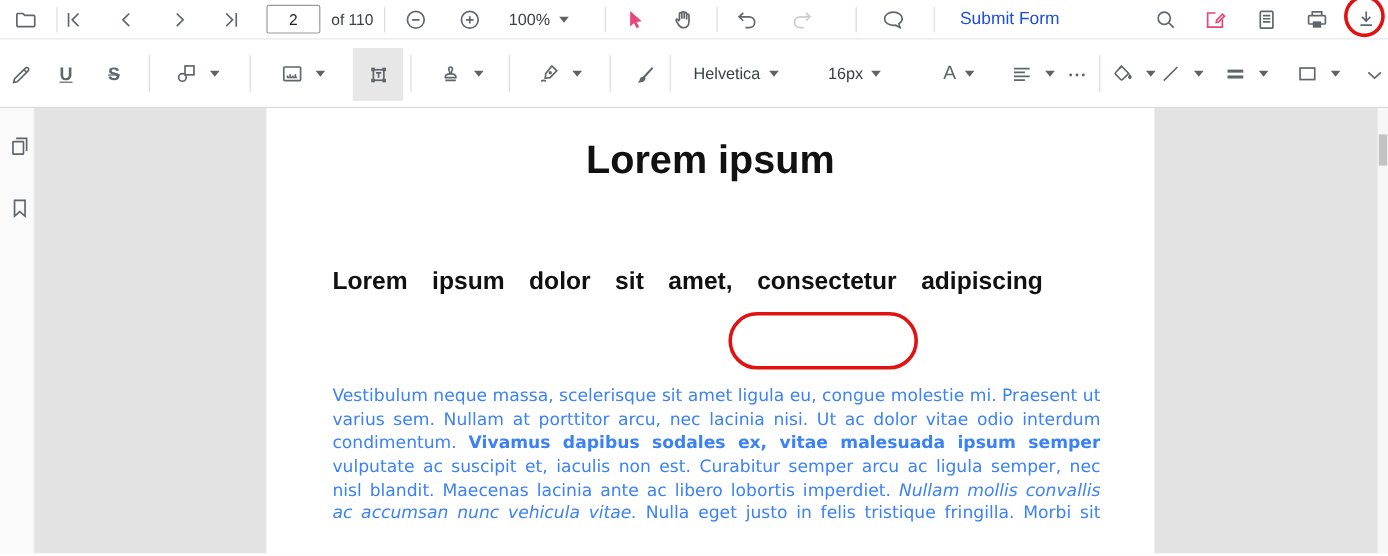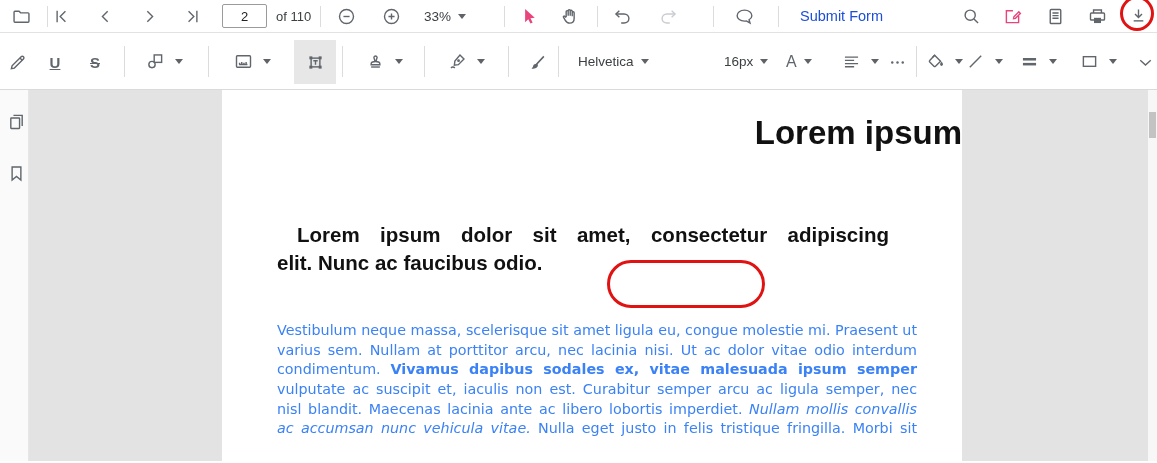--- a/index.html
+++ b/index.html
@@ -35,25 +35,25 @@
   .uline { text-decoration:underline; font-size:15px; color:#60666c; font-weight:bold; }
   .sline { text-decoration:line-through; font-size:15px; color:#60666c; font-weight:bold; }
   .acol  { font-size:16px; color:#60666c; }
   .main { position:relative; height:371px; background:#e3e3e3; }
   .rail { position:absolute; left:0; top:0; width:29px; height:100%; background:#fafafa;
           border-right:1px solid #e6e6e6; }
   .rail .it { position:absolute; left:3px; }
   .page { position:absolute; left:222px; top:0; width:740px; height:371px; background:#fff; }
   .sbar { position:absolute; right:0; top:0; width:9px; height:100%; background:#f7f7f7; }
   .sbar .thumb { position:absolute; left:1px; top:22px; width:7px; height:26px; background:#c3c3c3; }
-  .doc-title { position:absolute; top:24px; left:0; width:100%; text-align:right;
+  .doc-title { position:absolute; top:24px; left:0; width:100%; text-align:center;
                font-size:33px; font-weight:bold; color:#111; }
   .heading { position:absolute; left:55px; top:131px; width:640px; font-size:20.5px;
              font-weight:bold; color:#111; line-height:27.5px; }
-  .h1a { margin-left:20px; width:592px; text-align:justify; text-align-last:justify;
+  .h1a { width:592px; text-align:justify; text-align-last:justify;
          height:27.5px; overflow:hidden; }
   .para { position:absolute; left:55px; top:231px; width:640px; font-family:"DejaVu Sans",sans-serif;
           font-size:14.3px; color:#3b82f6; }
   .para-line { height:19.7px; overflow:hidden; text-align:justify; text-align-last:justify;
                line-height:19.7px; }
   .tfield { position:absolute; left:400px; top:180px; width:126px; height:26px;
             border:1.5px dashed #b5b5b5; display:flex; align-items:center; cursor:text; }
   .tfield .tcaret { width:1px; height:14px; background:#777; margin-left:6px; }
   .tfield .ph { color:#4b4b4b; font-size:13.5px; margin-left:2px;
                 font-family:"Liberation Sans",sans-serif; }
@@ -102,21 +102,21 @@
         <path d="M8.5 12 H15.5"></path>
       </svg>
   </div>
   <div class="it" style="left:378px">
     <svg viewBox="0 0 24 24">
         <circle cx="12" cy="12" r="8"></circle>
         <path d="M8.5 12 H15.5 M12 8.5 V15.5"></path>
       </svg>
   </div>
   <div class="ctrl" style="left:424px">
-    <span class="txt">33%</span>
+    <span class="txt">100%</span>
     <span class="caret"></span>
   </div>
   <div class="vd" style="left:504px"></div>
   <div class="it" style="left:516px;color:#e8457c">
     <svg viewBox="0 0 24 24">
         <polygon class="f" points="7,3.5 7,18.5 10.6,15 13.1,20 15.6,18.8 13.1,14 18,13.4"></polygon>
       </svg>
   </div>
   <div class="it" style="left:556px">
     <svg viewBox="0 0 24 24">
@@ -248,21 +248,21 @@
   <div class="it" style="left:524px">
     <svg viewBox="0 0 24 24">
         <path class="f" d="M18.6 4.4 L19.9 5.7 L12.2 14.1 C12.7 15.2 12.5 16.6 11.5 17.5 C10.1 18.9 7.6 19.4 5 18.8 C6.4 17.9 6.7 17.3 7 16 C7.3 14.6 8.5 13.6 9.9 13.7 Z"></path>
       </svg>
   </div>
   <div class="vd" style="left:558px"></div>
   <div class="ctrl" style="left:578px">
     <span class="txt">Helvetica</span>
     <span class="caret"></span>
   </div>
-  <div class="ctrl" style="left:724px">
+  <div class="ctrl" style="left:690px">
     <span class="txt">16px</span>
     <span class="caret"></span>
   </div>
   <div class="ctrl" style="left:786px">
     <span class="acol">A</span>
     <span class="caret"></span>
   </div>
   <div class="ctrl" style="left:838px">
     <span class="it" style="position:static">
       <svg viewBox="0 0 24 24">
@@ -339,21 +339,20 @@
       <svg viewBox="0 0 24 24">
           <path d="M7 4.5 H17 V19.5 L12 15.3 L7 19.5 Z"></path>
         </svg>
     </div>
   </div>
 
   <div class="page">
     <div class="doc-title">Lorem ipsum</div>
     <div class="heading">
       <div class="h1a">Lorem ipsum dolor sit amet, consectetur adipiscing</div>
-      <div>elit. Nunc ac faucibus odio.</div>
     </div>
 
     <div class="oval"></div>
 
     <div class="para">
         <div class="para-line"><span>Vestibulum neque massa, scelerisque sit amet ligula eu, congue molestie mi. Praesent ut</span></div>
         <div class="para-line"><span>varius sem. Nullam at porttitor arcu, nec lacinia nisi. Ut ac dolor vitae odio interdum</span></div>
         <div class="para-line"><span>condimentum. </span><span style="font-weight: bold;">Vivamus dapibus sodales ex, vitae malesuada ipsum semper</span></div>
         <div class="para-line"><span>vulputate ac suscipit et, iaculis non est. Curabitur semper arcu ac ligula semper, nec luctus</span></div>
         <div class="para-line"><span>nisl blandit. Maecenas lacinia ante ac libero lobortis imperdiet. </span><span style="font-style: italic;">Nullam mollis convallis ipsum,</span></div>

